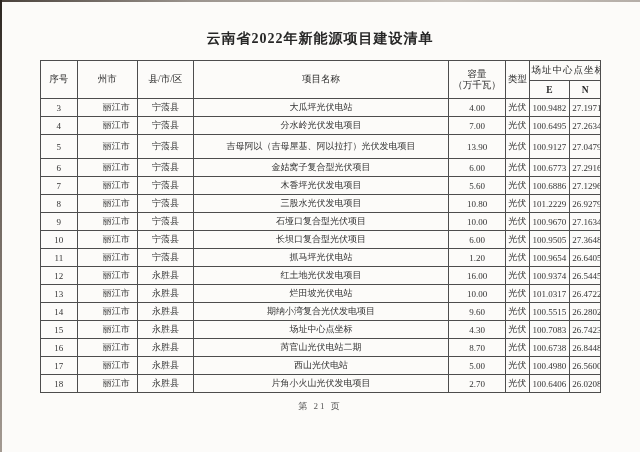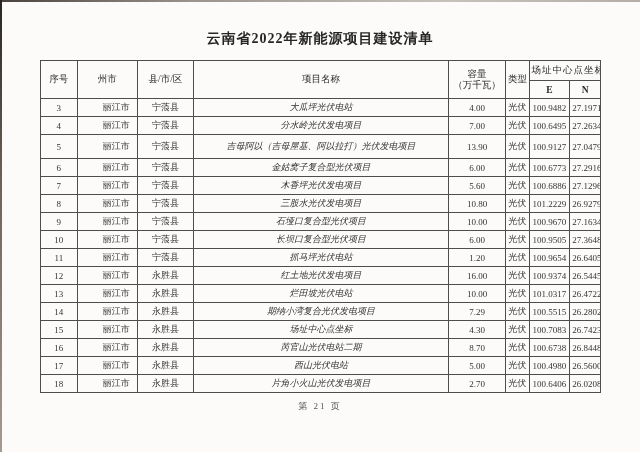--- a/index.html
+++ b/index.html
@@ -32,21 +32,21 @@
   }
   thead th{font-size:9.5px;color:#2a2a2a;}
   thead tr.h1 th{height:17px;}
   thead tr.h2 th{height:15px;}
   tbody tr{height:18px;}
   tbody tr.tall{height:24px;}
   .cap-l1,.cap-l2{display:block;line-height:1.15;}
   .col-no{width:36px;}
   .col-prefecture{width:59px;padding-left:20px;}
   .col-county{width:55px;}
-  .col-project{width:250px;font-style:italic;}
+  .col-project{width:250px;}
   .col-capacity{width:56px;}
   .col-type{width:23px;}
   .col-e{width:40px;margin-left:18px;}
   .col-n{width:30px;}
   thead th.coords{letter-spacing:1px;}
   thead th.en{font-weight:bold;font-size:9.5px;}
   .footer{
     position:absolute;top:400px;left:0;width:640px;
     text-align:center;font-size:9px;color:#555;letter-spacing:2px;
   }
@@ -197,21 +197,21 @@
         <td class="col-capacity">10.00</td>
         <td class="col-type">光伏</td>
         <td class="col-e">101.0317</td>
         <td class="col-n">26.4722</td>
       </tr>
       <tr>
         <td class="col-no">14</td>
         <td class="col-prefecture">丽江市</td>
         <td class="col-county">永胜县</td>
         <td class="col-project">期纳小湾复合光伏发电项目</td>
-        <td class="col-capacity">7.29</td>
+        <td class="col-capacity">9.60</td>
         <td class="col-type">光伏</td>
         <td class="col-e">100.5515</td>
         <td class="col-n">26.2802</td>
       </tr>
       <tr>
         <td class="col-no">15</td>
         <td class="col-prefecture">丽江市</td>
         <td class="col-county">永胜县</td>
         <td class="col-project">场址中心点坐标</td>
         <td class="col-capacity">4.30</td>

